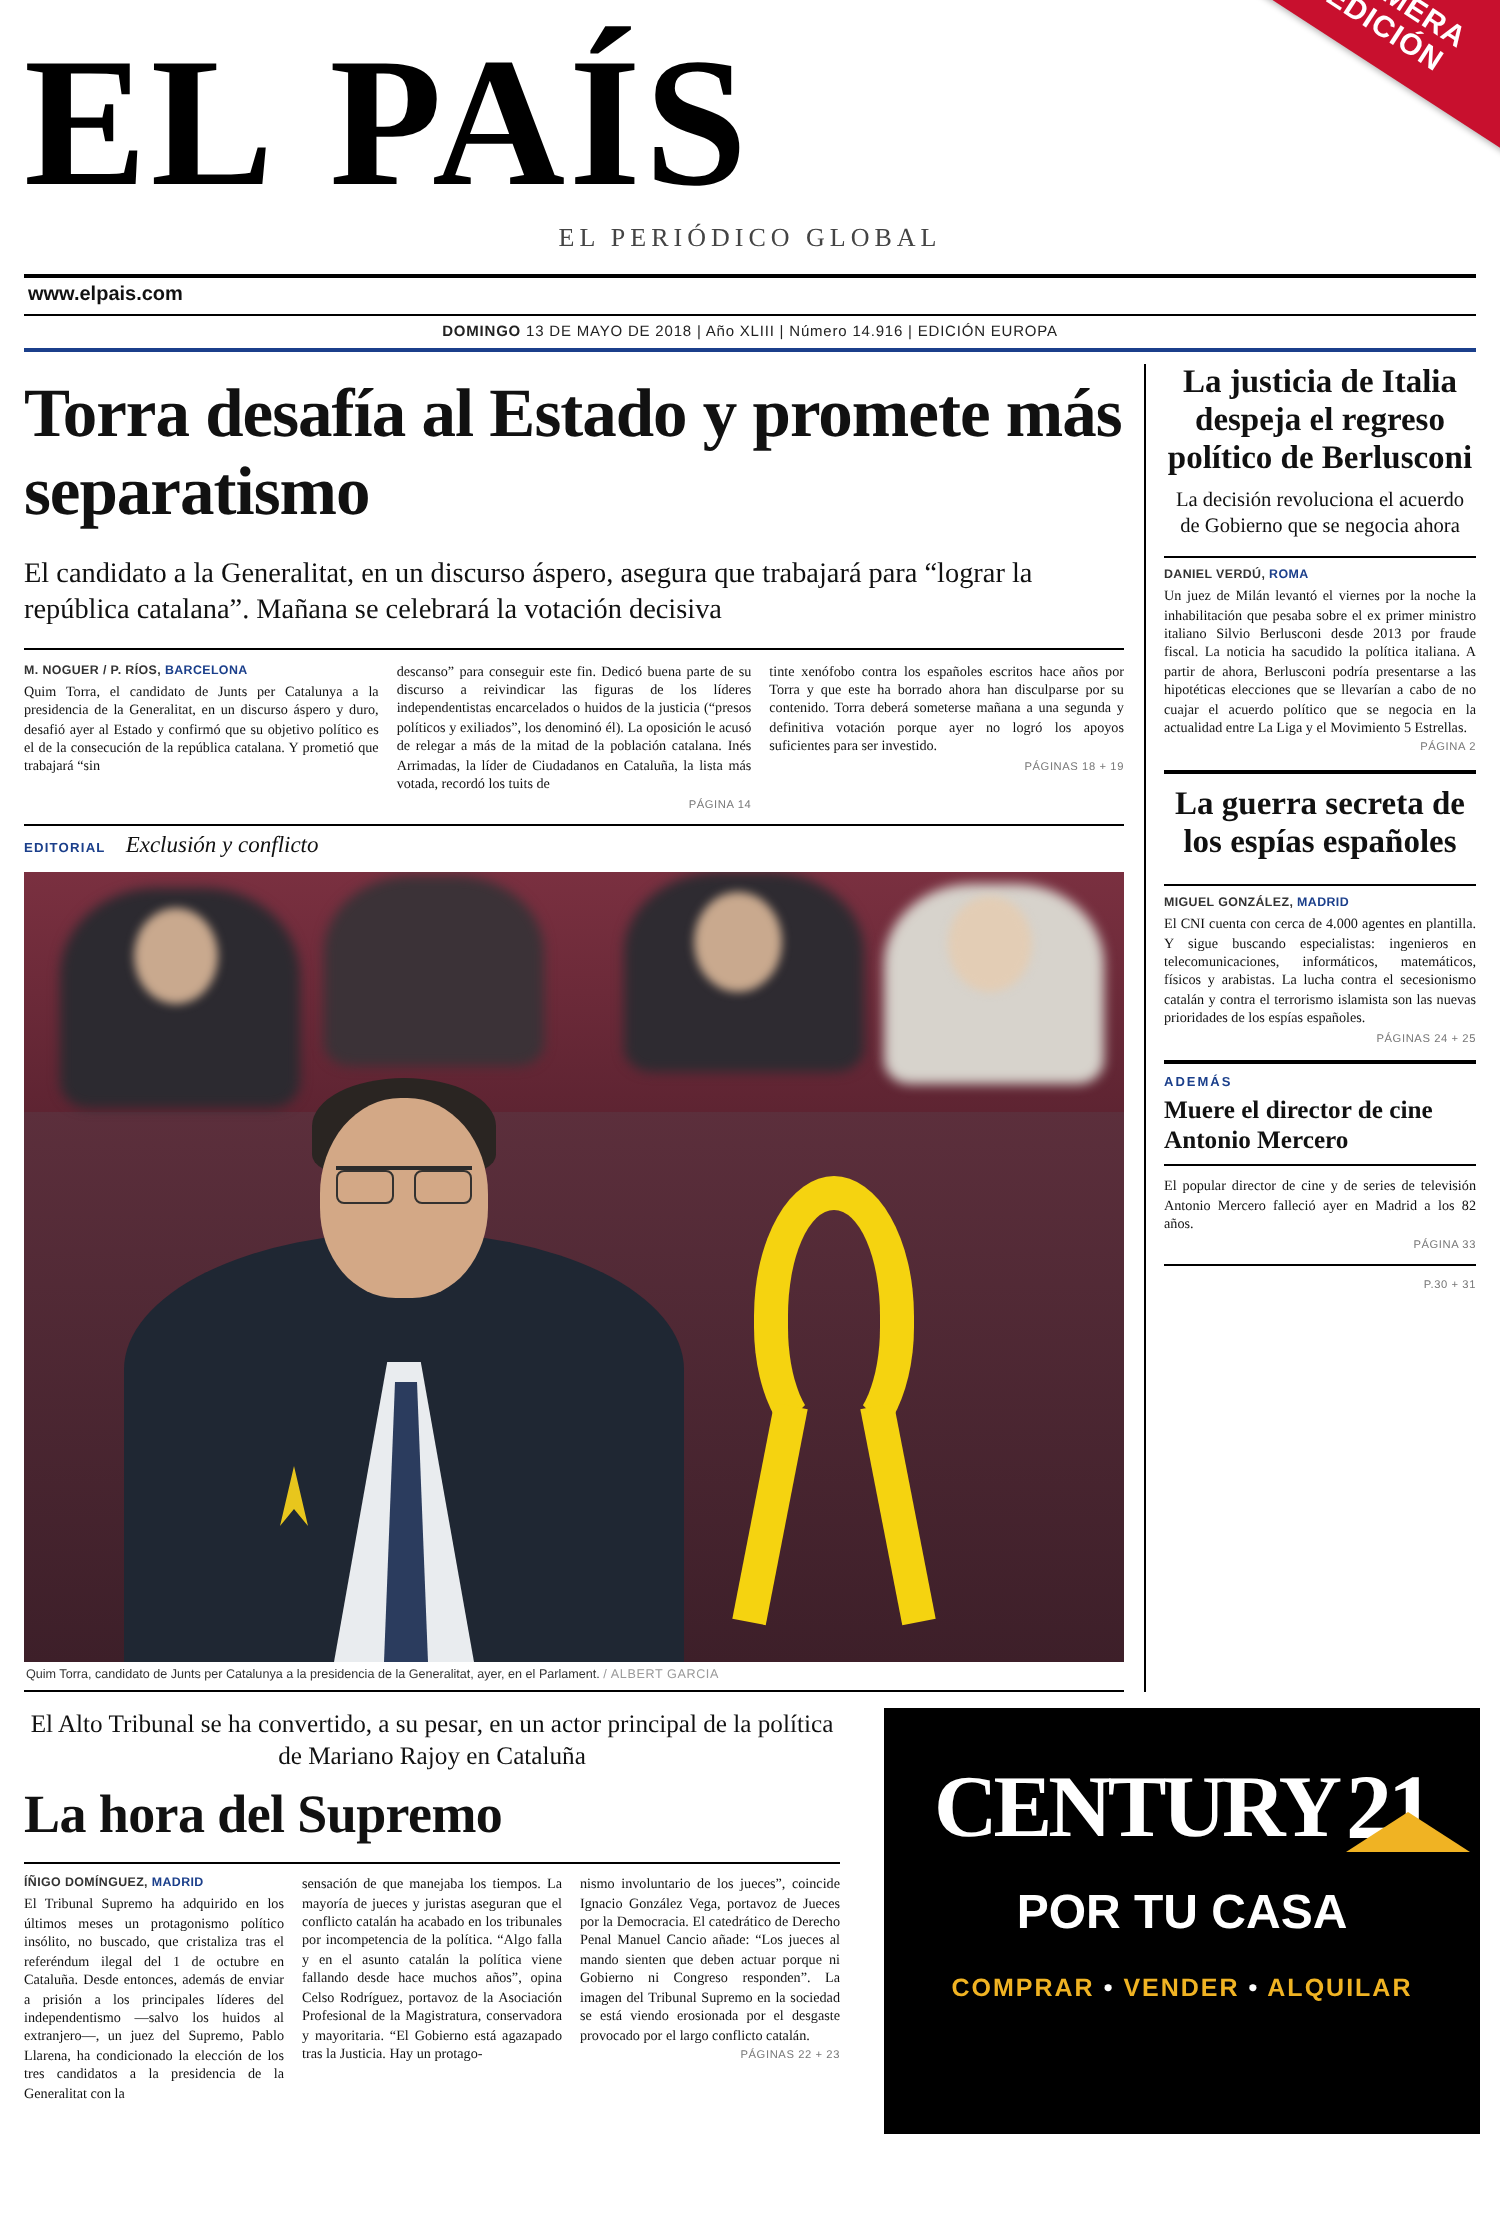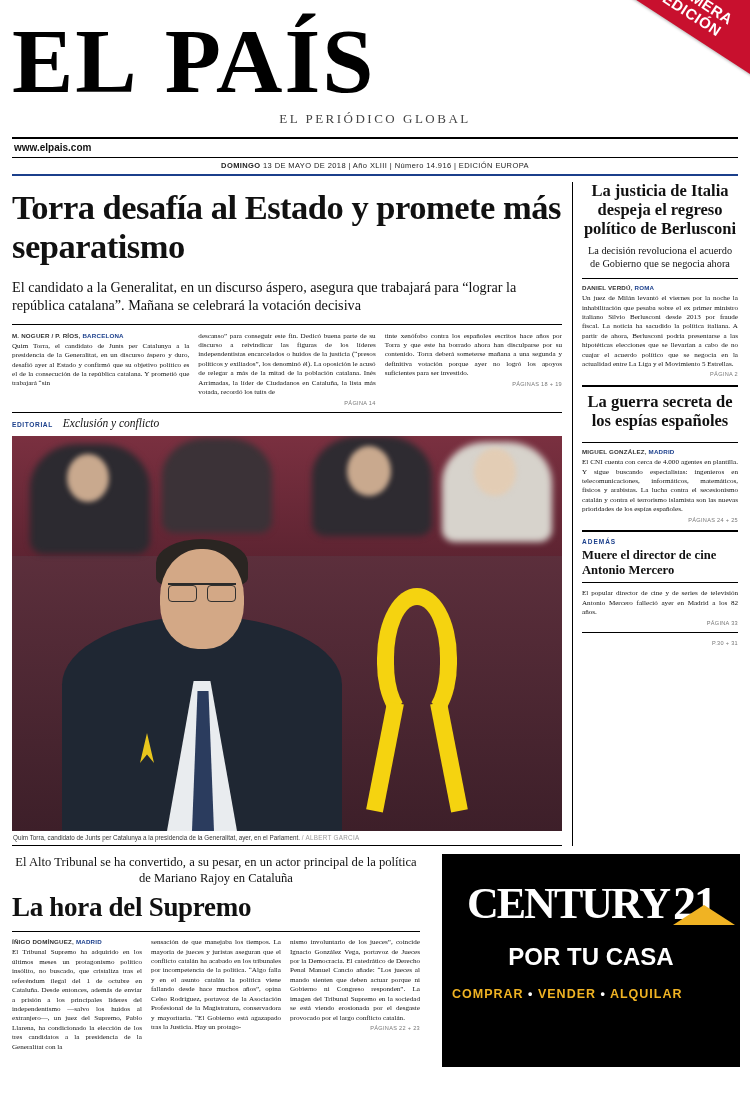--- a/index.html
+++ b/index.html
@@ -271,21 +271,21 @@
   .ad-house:before{
     content:""; position:absolute; left:0; top:0; width:0;height:0;
     border-left:31px solid transparent; border-right:31px solid transparent;
     border-bottom: 20px solid #f0b323;
   }
   .ad-tagline {
     text-align:center; font-size: 24px; font-weight: bold; margin-top: 14px;
     letter-spacing: 0px;
   }
   .ad-bottom {
-    text-align:left; font-size: 12.5px; font-weight: bold; margin-top: 16px;
+    text-align:center; font-size: 12.5px; font-weight: bold; margin-top: 16px;
     letter-spacing: 1px; color: #f0b323;
   }
   .ad-bottom .sep { color:#fff; }
 </style>
 </head>
 <body>
 
 <div class="page">
 
   <div class="flash">

